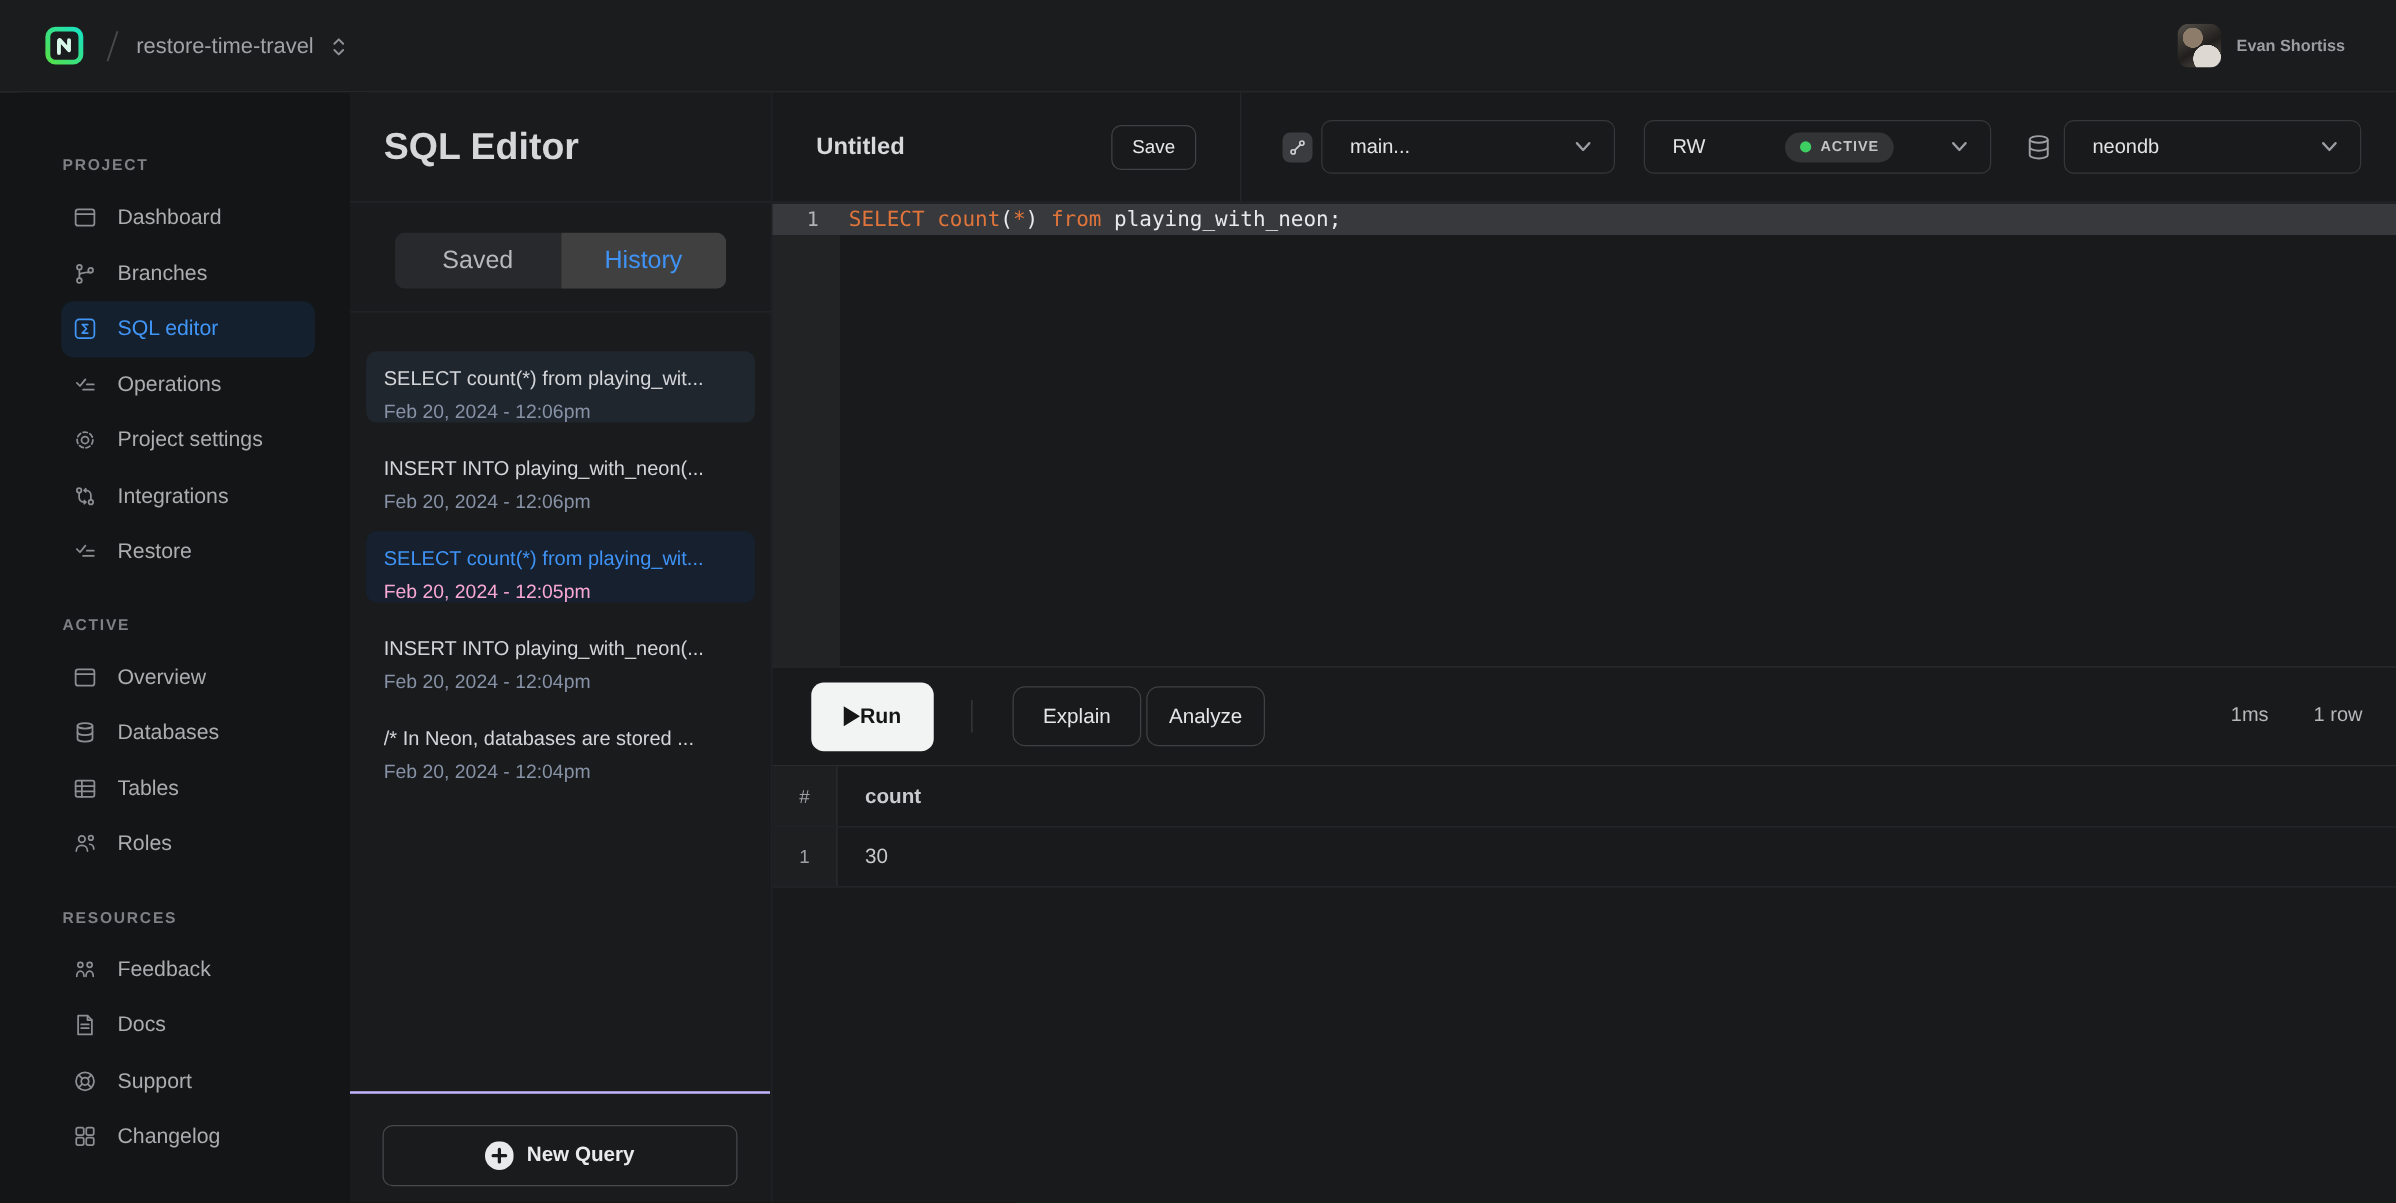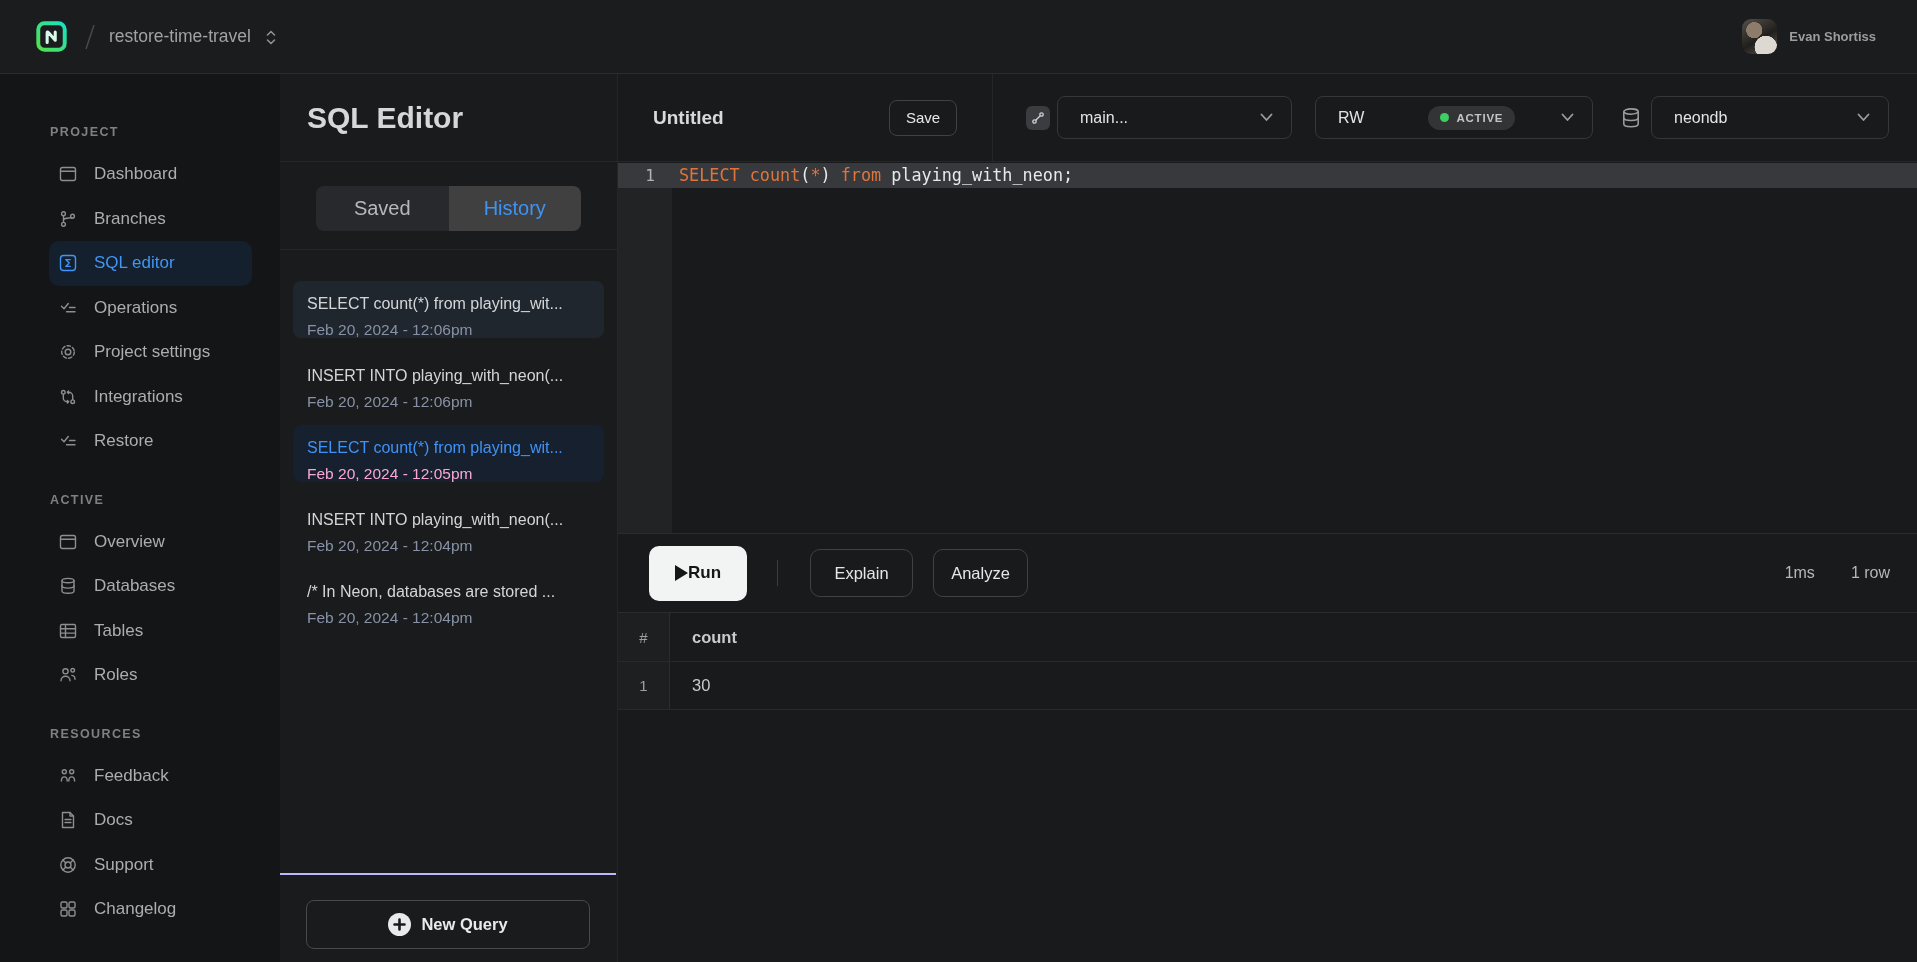--- a/index.html
+++ b/index.html
@@ -69,21 +69,21 @@
 .codeline .ln{width:54px;text-align:right;padding-right:17px;color:#b0b3b6;flex:none;font-size:16px}
 .codeline .src{padding-left:7px;white-space:pre}
 .tok-kw{color:#e0753c}
 .tok-plain{color:#e8e9eb}
 
 .runbar{height:78px;display:flex;align-items:center;padding:0 27px 0 31px}
 .run-btn{width:98px;height:55px;border-radius:10px;background:#f2f3f3;color:#161617;font-size:17px;font-weight:700;display:flex;align-items:center;justify-content:center;gap:0;border:none;font-family:inherit;cursor:pointer}
 .play{width:0;height:0;border-left:13px solid #161617;border-top:8px solid transparent;border-bottom:8px solid transparent}
 .vsep{width:1px;height:26px;background:#3a3c3e;margin:0 32px 0 30px}
 .ghost-btn{height:48px;border:1px solid #3f4143;border-radius:10px;background:transparent;color:#e5e6e8;font-size:16.5px;display:flex;align-items:center;justify-content:center;font-family:inherit;cursor:pointer}
-.explain{width:103px;margin-right:20px}
+.explain{width:103px;margin-right:4px}
 .analyze{width:95px}
 .stats{margin-left:auto;display:flex;gap:36px;color:#b5b7b9;font-size:16px}
 
 .rrow{display:flex;border-bottom:1px solid #27292b}
 .rrow.head{border-top:1px solid #2a2c2e}
 .rrow.head .rcells{height:48px}
 .rrow .rcells{height:47px;display:flex;flex:1}
 .cell-idx{width:52px;flex:none;background:#1d1f21;border-right:1px solid #2a2c2e;display:flex;align-items:center;justify-content:center;color:#9da0a3;font-size:15px}
 .cell-val{padding-left:22px;display:flex;align-items:center;color:#c7c9cb;font-size:16.5px;flex:1}
 .rrow.head .cell-val{font-weight:700;color:#c9cbce}

